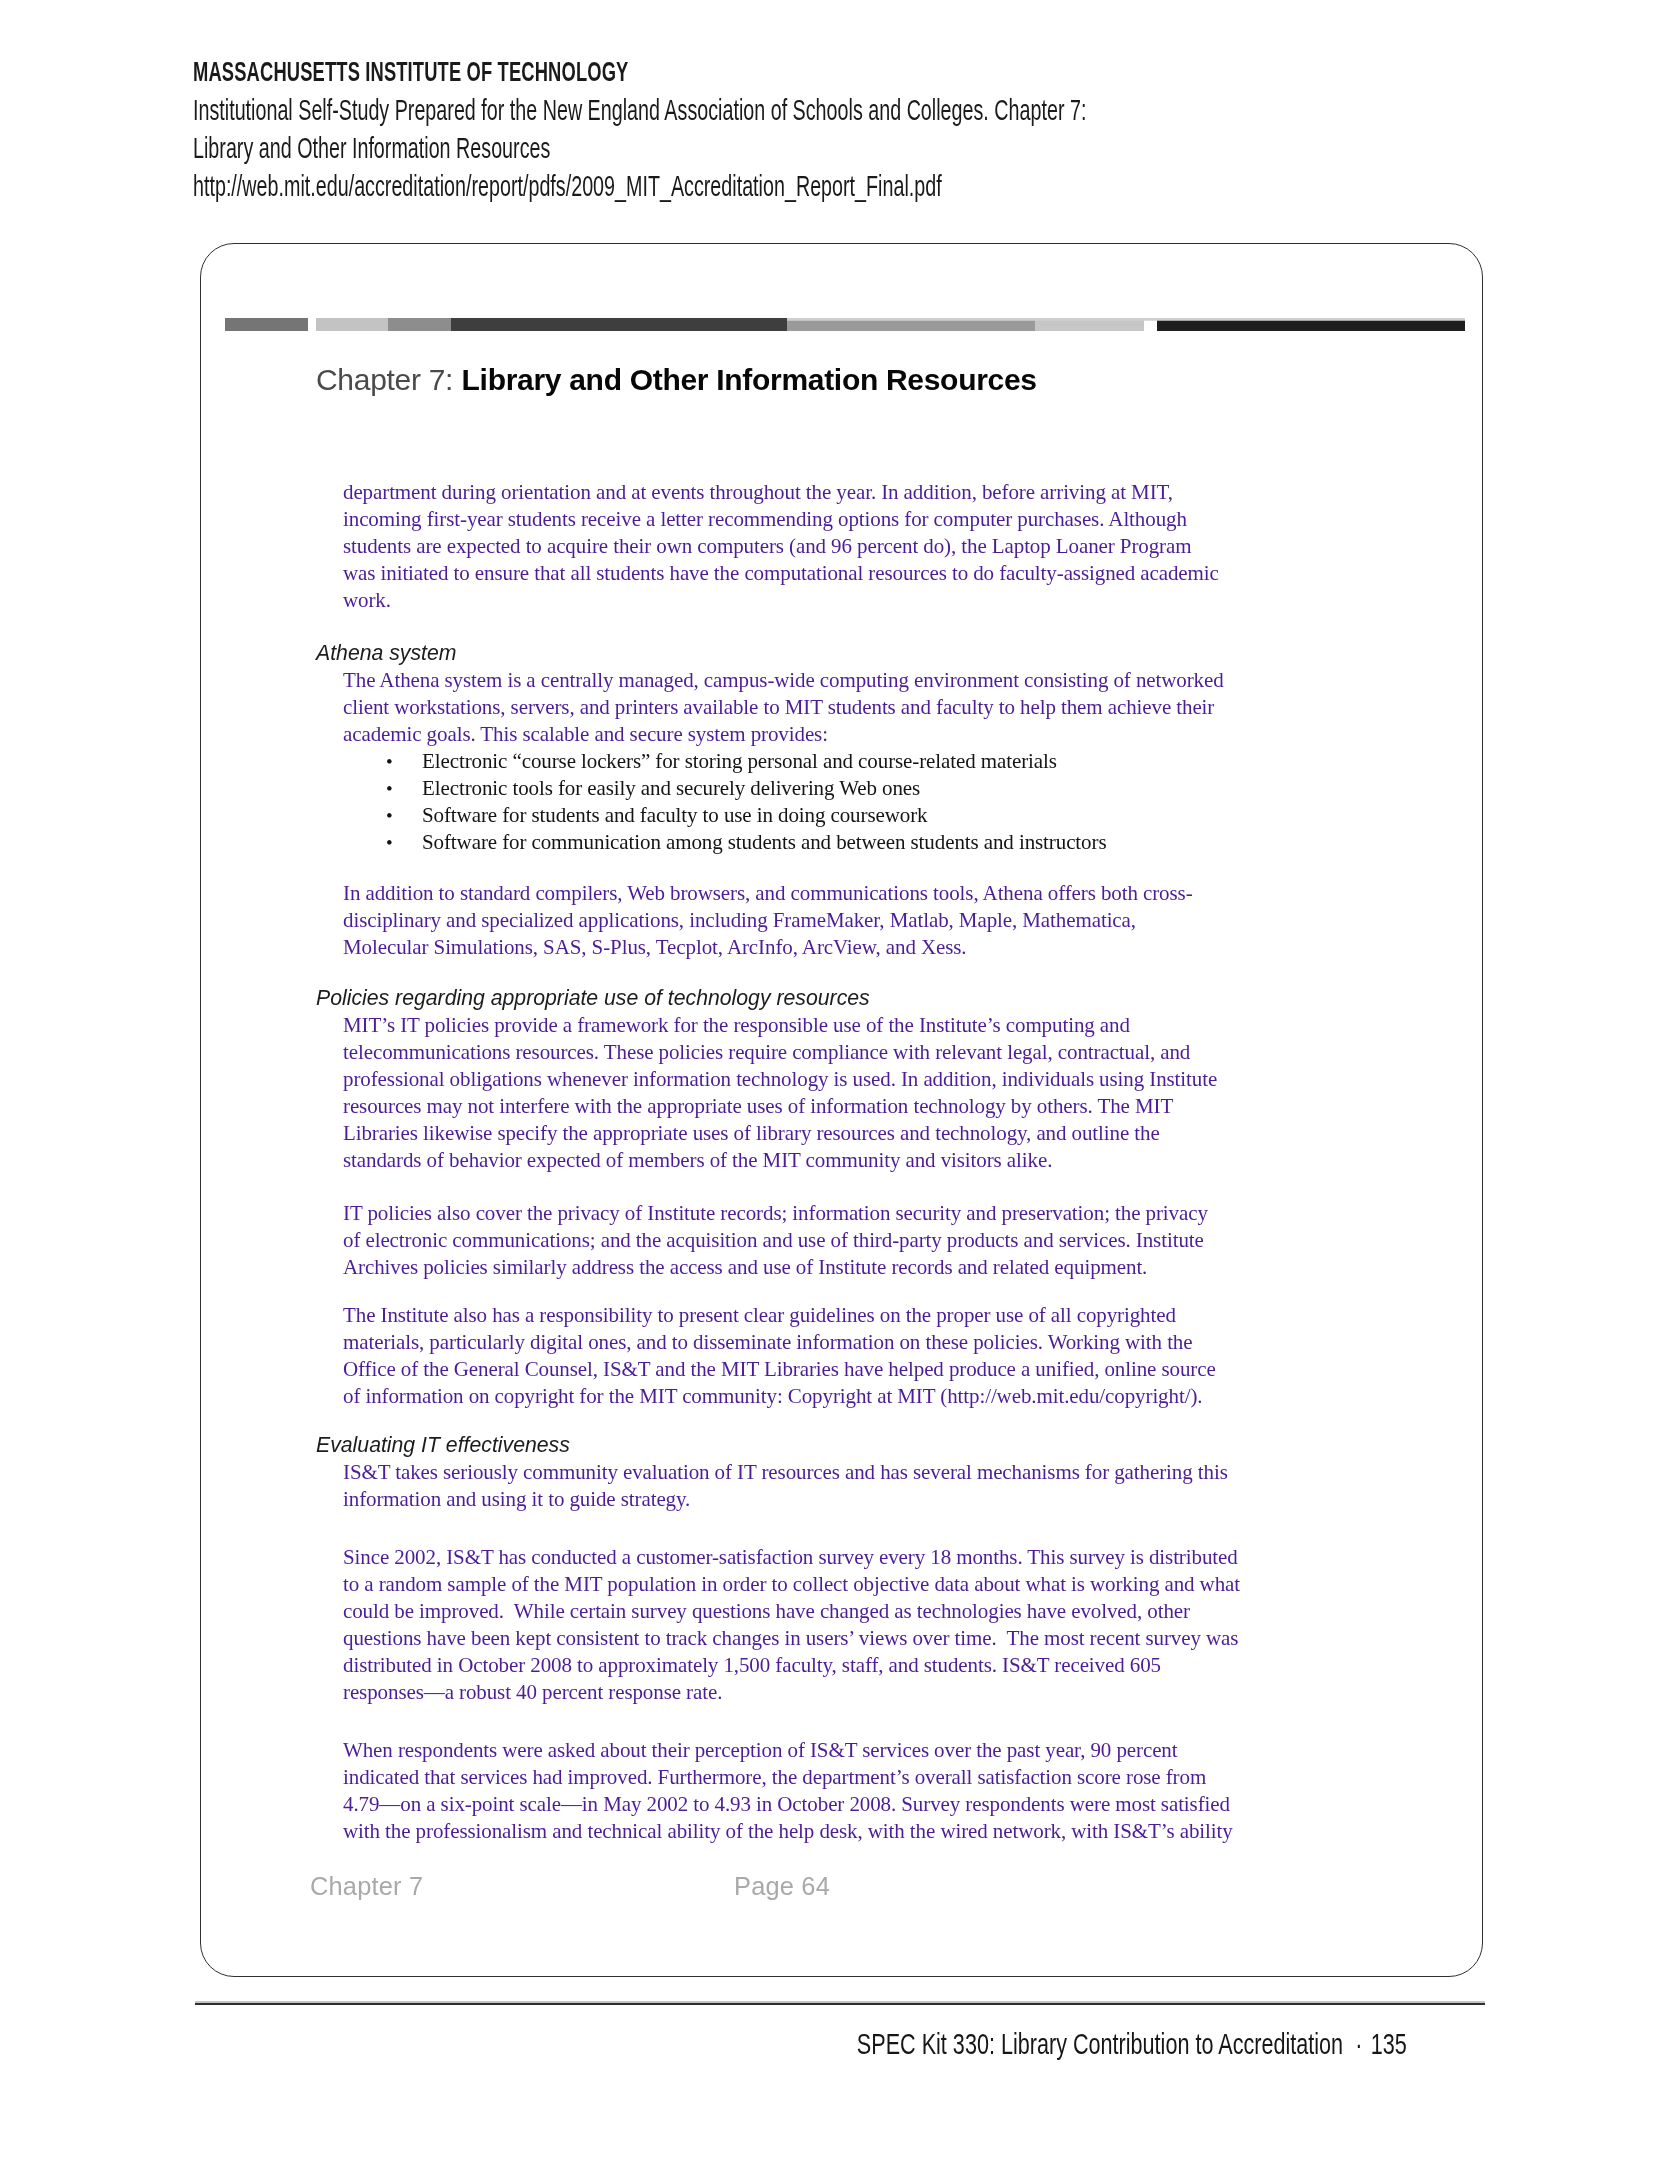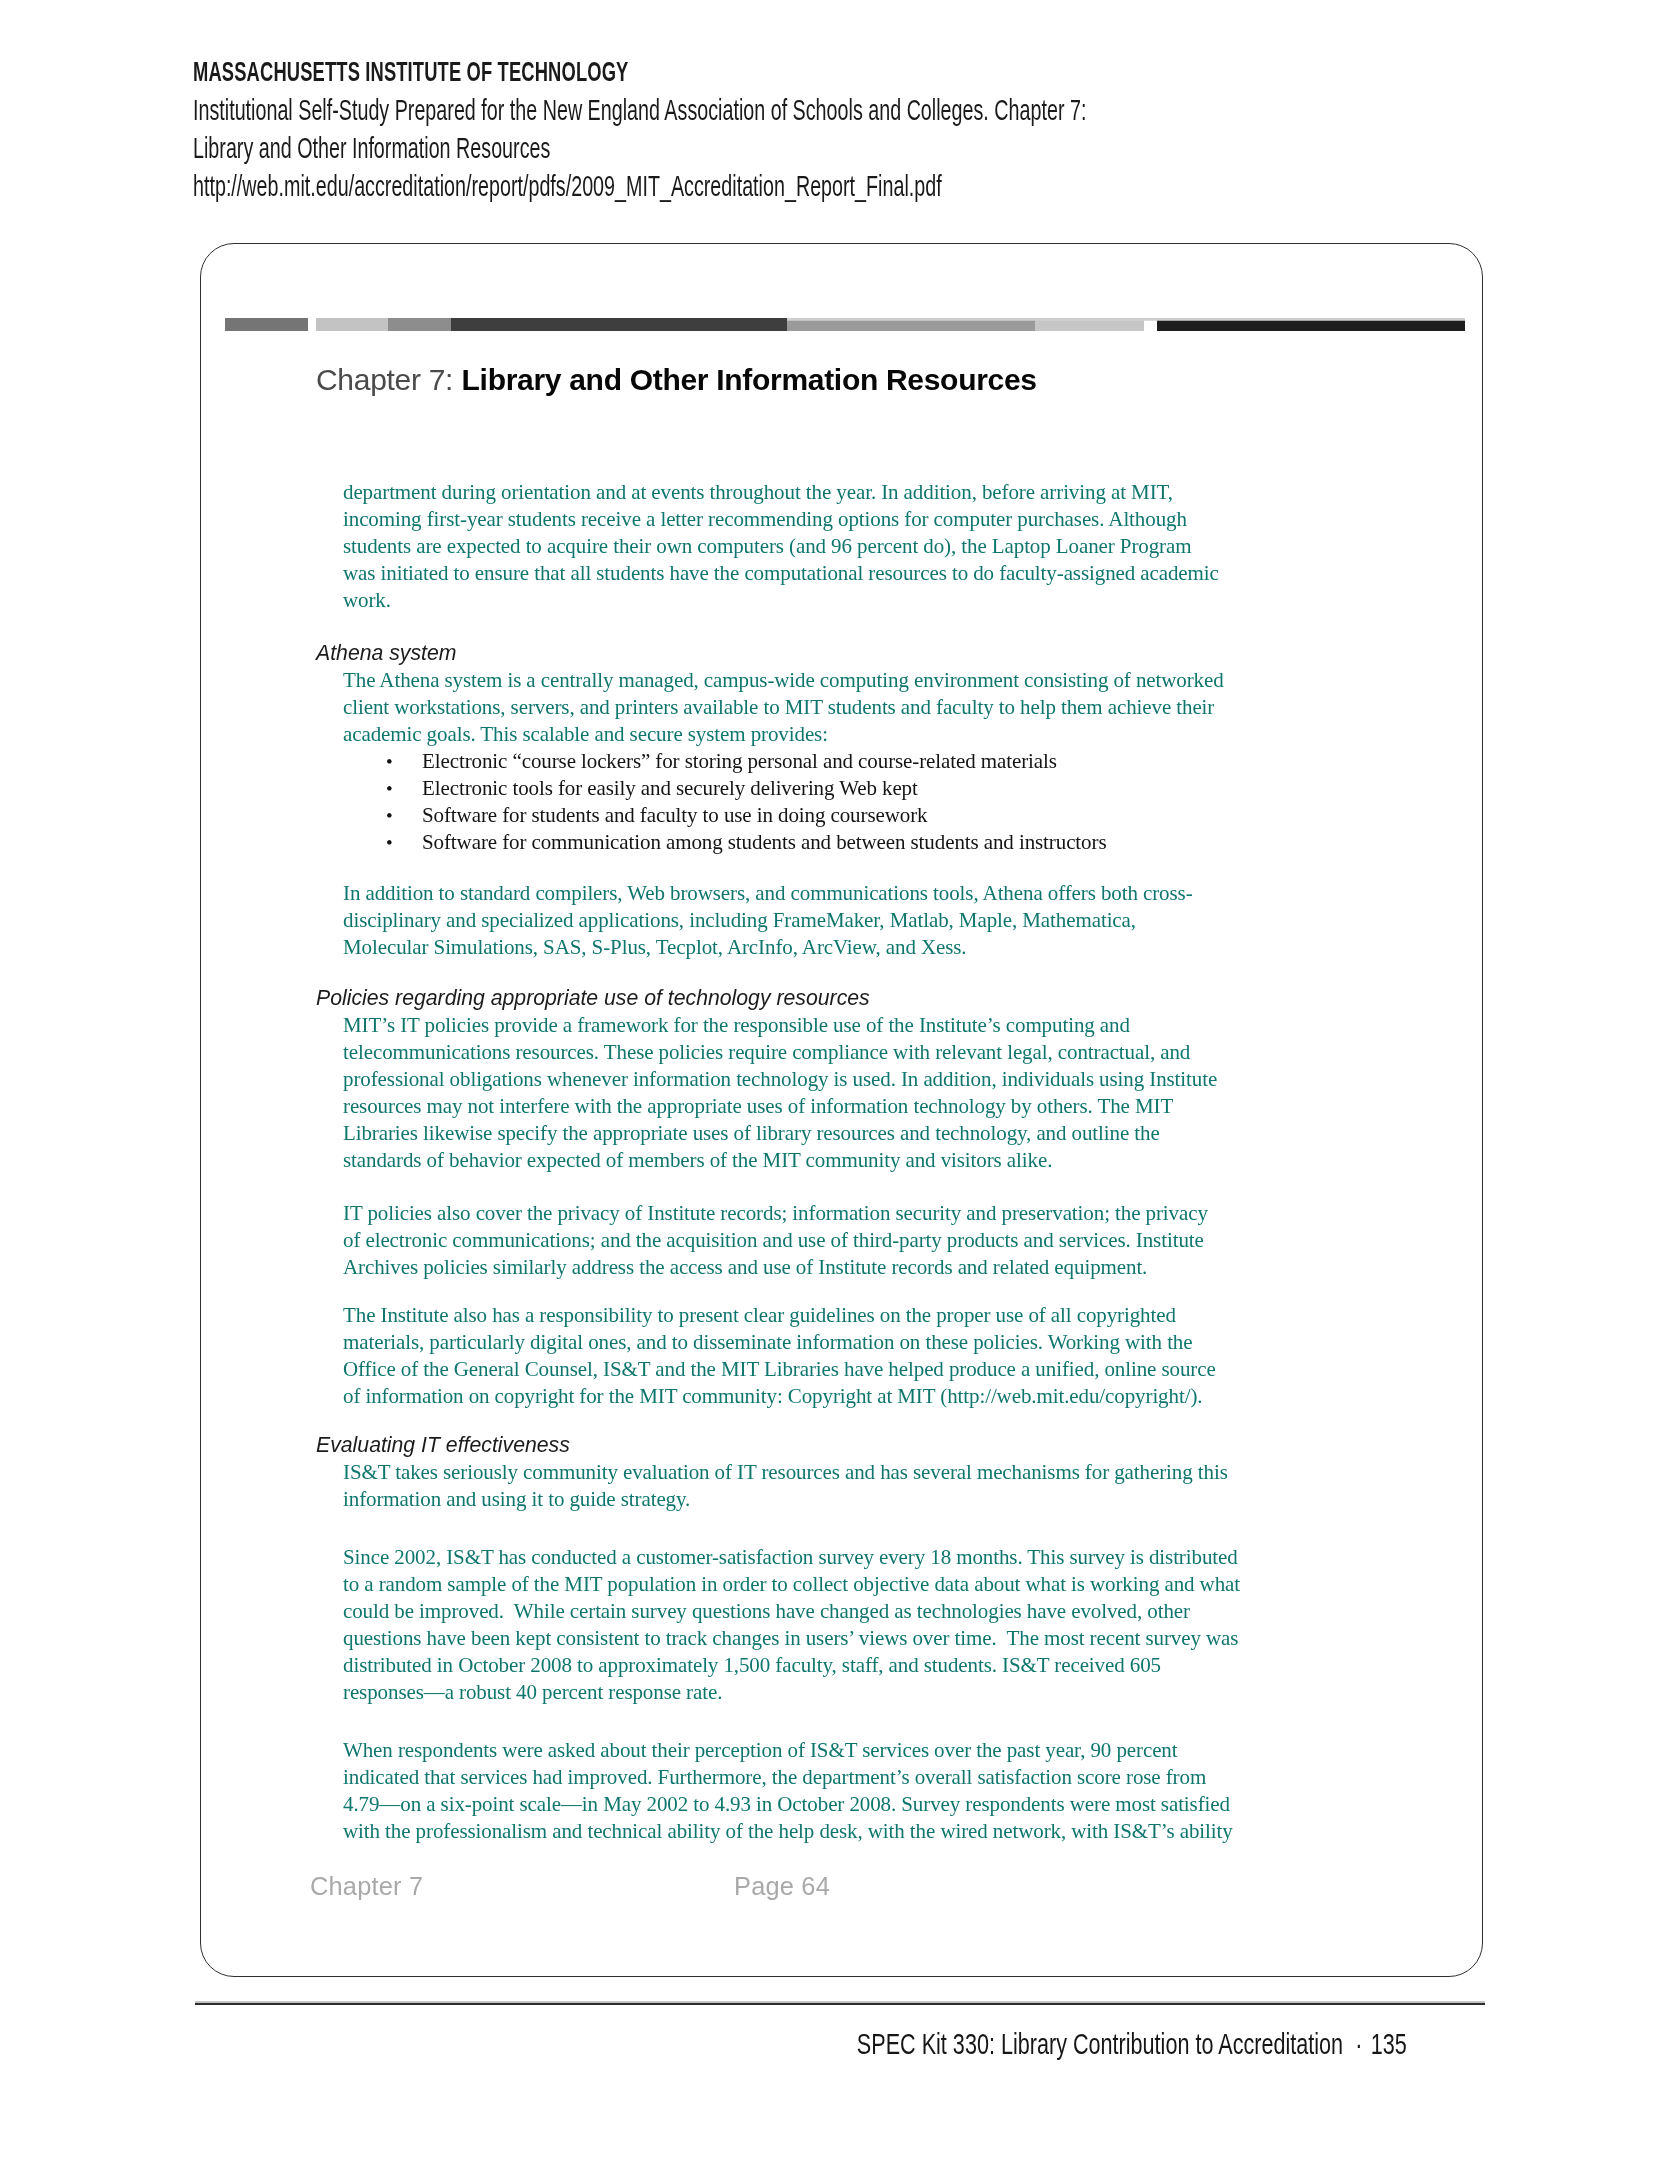--- a/index.html
+++ b/index.html
@@ -54,21 +54,21 @@
   .content {
     position: absolute; left: 115px; top: 0;
     width: 1060px;
     display: flow-root;
   }
   .para {
     font-family: "Liberation Serif", serif;
     font-size: 21px;
     line-height: 27px;
     letter-spacing: -0.1px;
-    color: #0f766e;
+    color: #4c1d95;
     padding-left: 27px;
     white-space: pre;
     margin: 0;
   }
   .section-heading {
     font-family: "Liberation Sans", sans-serif;
     font-style: italic;
     font-size: 22.6px;
     line-height: 28px;
     color: #1c1c1c;
@@ -158,21 +158,21 @@
 students are expected to acquire their own computers (and 96 percent do), the Laptop Loaner Program
 was initiated to ensure that all students have the computational resources to do faculty-assigned academic
 work.</p>
 
       <div class="section-heading m-sec26">Athena system</div>
       <p class="para">The Athena system is a centrally managed, campus-wide computing environment consisting of networked
 client workstations, servers, and printers available to MIT students and faculty to help them achieve their
 academic goals. This scalable and secure system provides:</p>
       <div class="bullet-list">
           <div class="bullet"><span class="dot">•</span><span>Electronic “course lockers” for storing personal and course-related materials</span></div>
-          <div class="bullet"><span class="dot">•</span><span>Electronic tools for easily and securely delivering Web kept</span></div>
+          <div class="bullet"><span class="dot">•</span><span>Electronic tools for easily and securely delivering Web ones</span></div>
           <div class="bullet"><span class="dot">•</span><span>Software for students and faculty to use in doing coursework</span></div>
           <div class="bullet"><span class="dot">•</span><span>Software for communication among students and between students and instructors</span></div>
         </div>
       <p class="para m-p26">In addition to standard compilers, Web browsers, and communications tools, Athena offers both cross-
 disciplinary and specialized applications, including FrameMaker, Matlab, Maple, Mathematica,
 Molecular Simulations, SAS, S-Plus, Tecplot, ArcInfo, ArcView, and Xess.</p>
 
       <div class="section-heading m-sec24">Policies regarding appropriate use of technology resources</div>
       <p class="para">MIT’s IT policies provide a framework for the responsible use of the Institute’s computing and
 telecommunications resources. These policies require compliance with relevant legal, contractual, and

